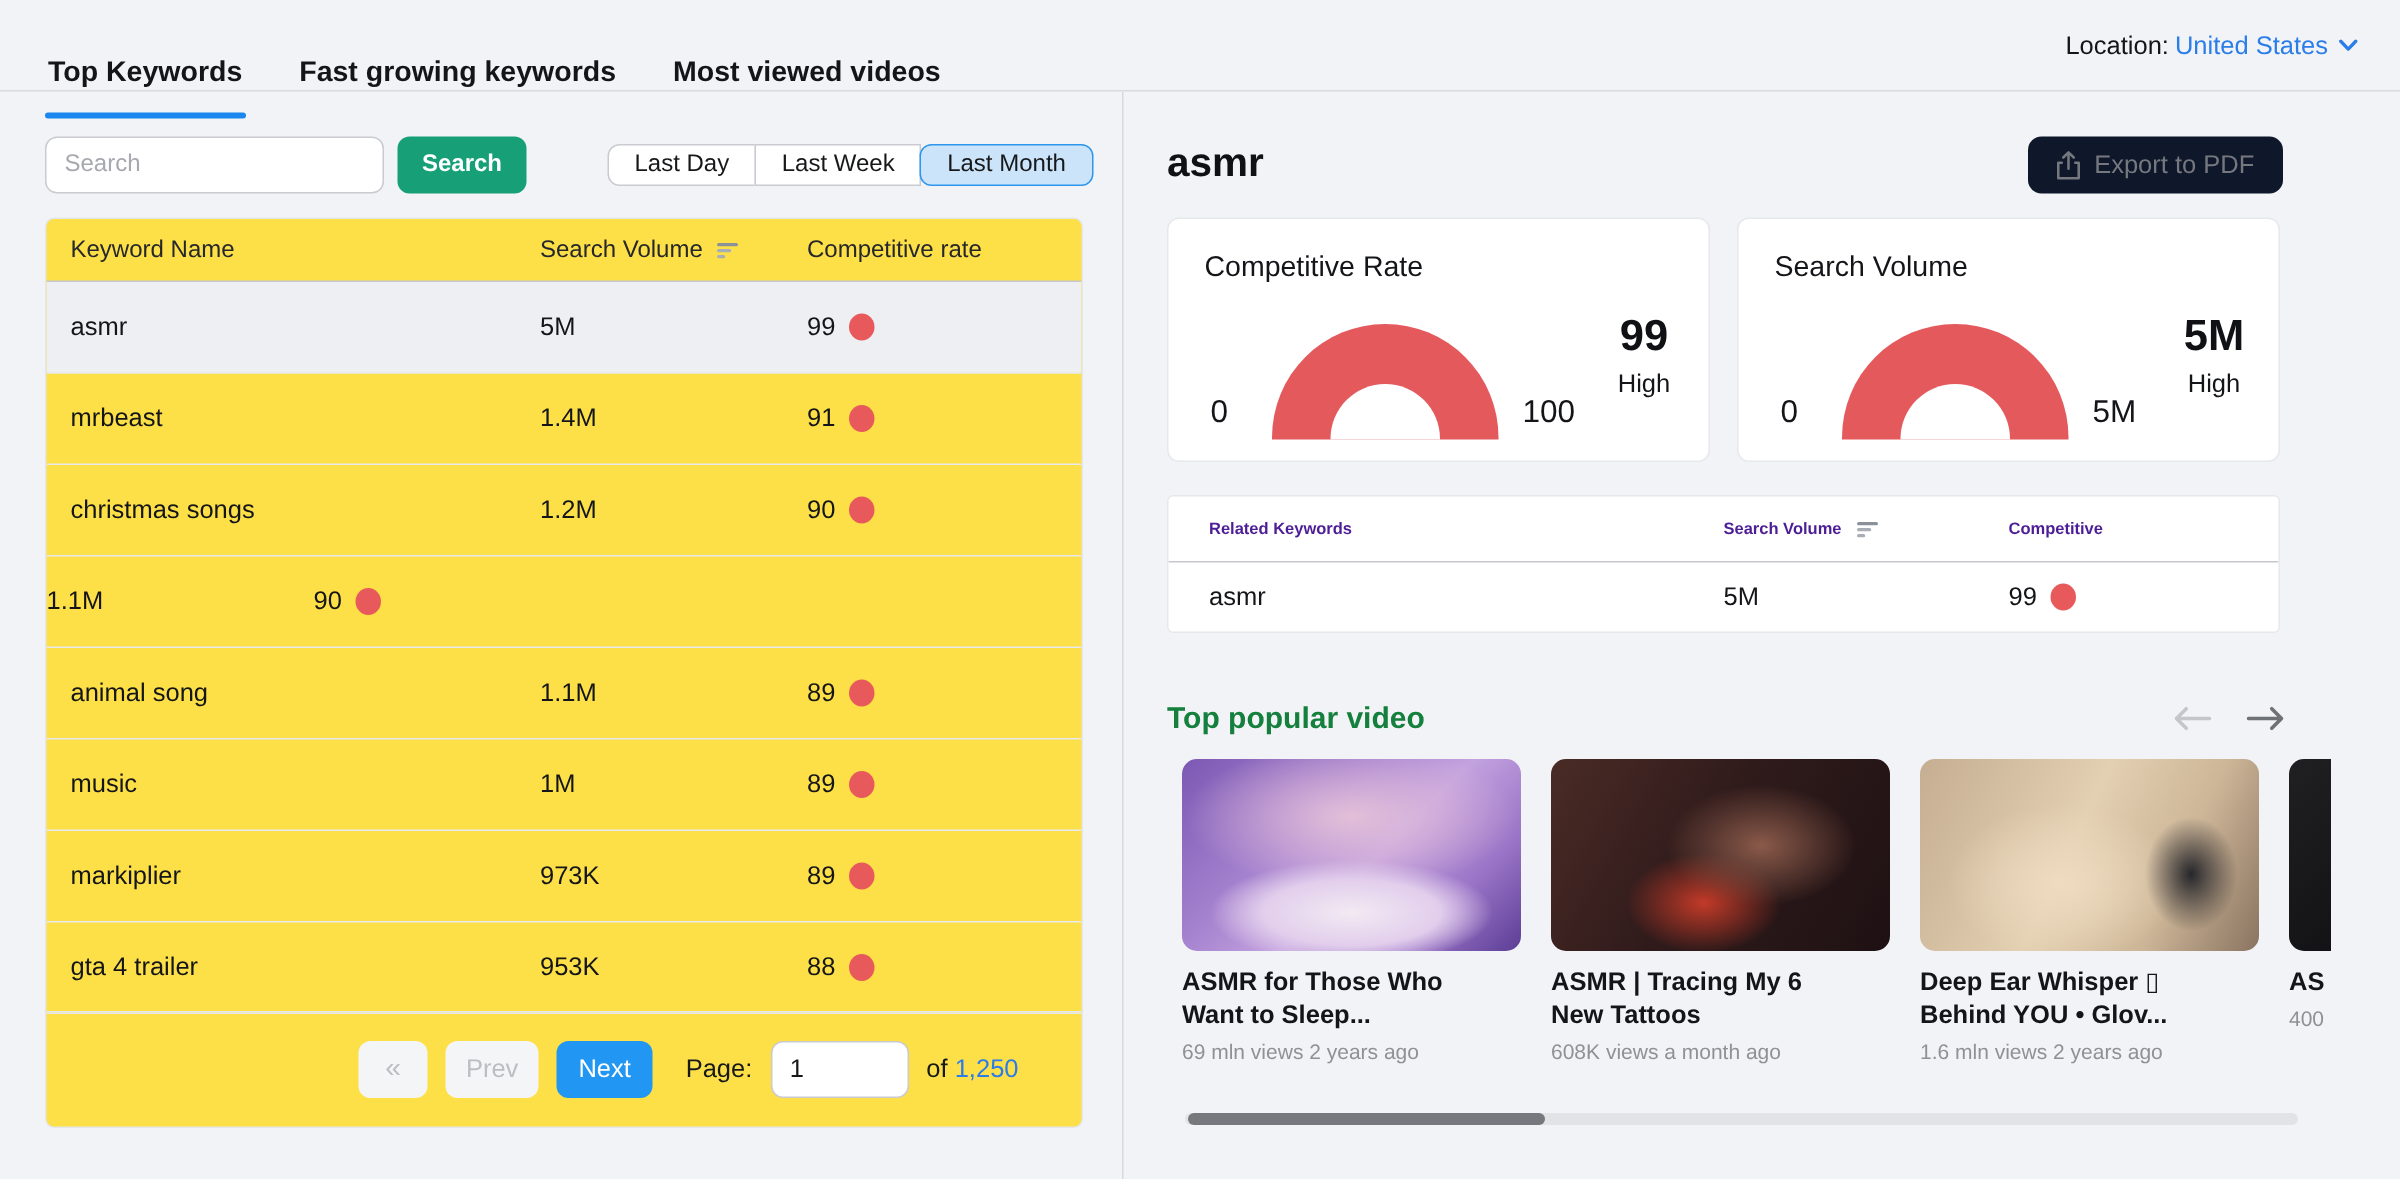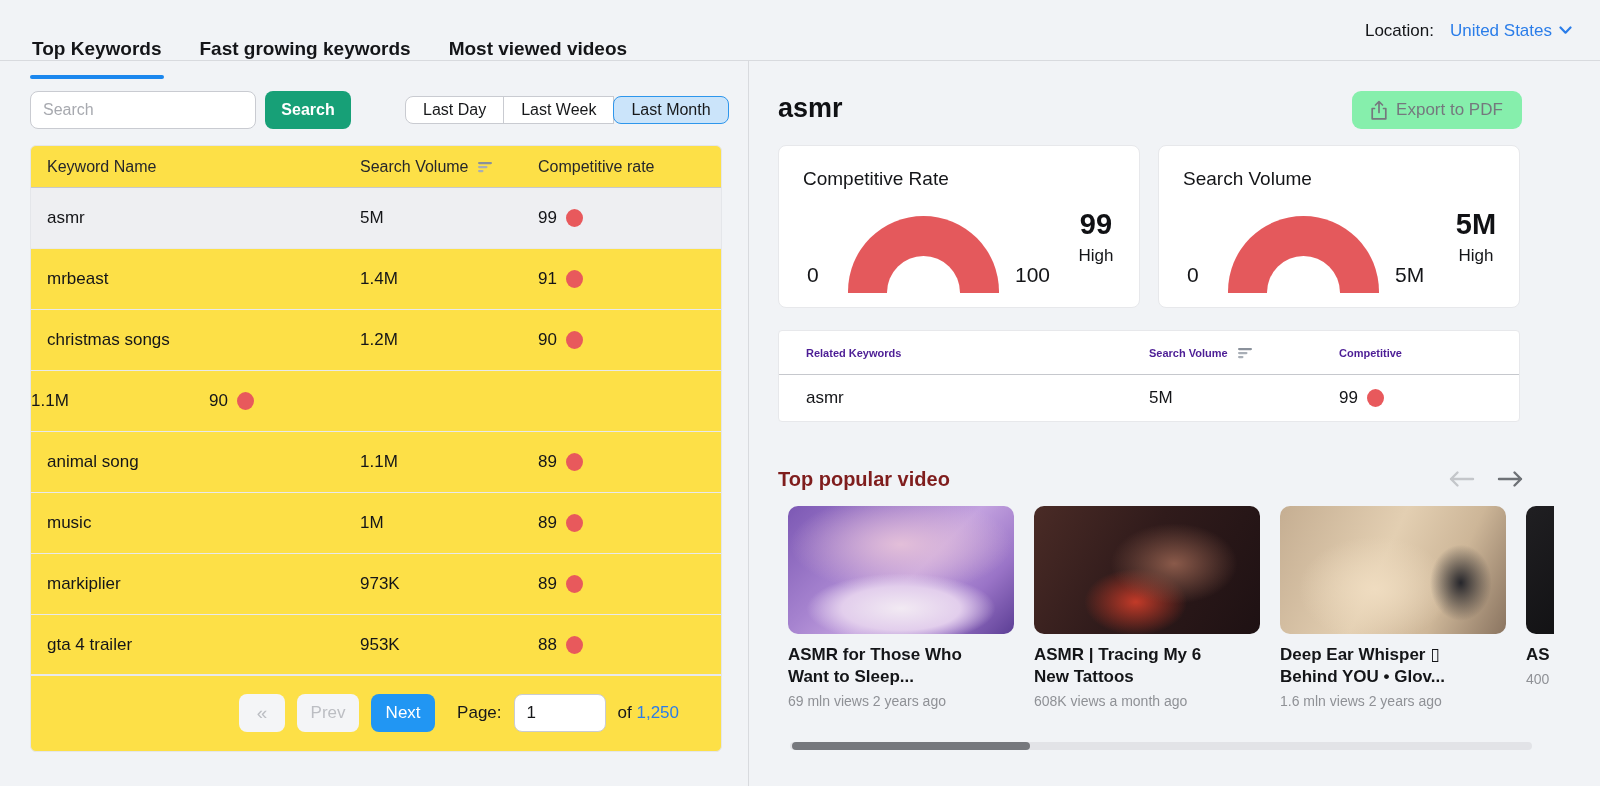--- a/index.html
+++ b/index.html
@@ -10,21 +10,21 @@
   }
 
   
   .topbar { position:absolute; top:0; left:0; width:1600px; height:61px;
             border-bottom:1px solid #D8DADE; }
   .tabs { position:absolute; left:30px; top:12px; height:73px; display:flex; gap:34px; align-items:center; }
   .tab { font-size:19px; font-weight:700; color:#141518; cursor:pointer; position:relative;
          padding:0 2px; height:61px; display:flex; align-items:center; }
   .tab.active::after { content:""; position:absolute; left:0; right:0; bottom:0;
          height:4px; background:#1B87EE; border-radius:3px; }
-  .location { position:absolute; right:28px; top:0; height:61px; display:flex; align-items:center; gap:16px; font-size:17px; }
+  .location { position:absolute; right:28px; top:0; height:61px; display:flex; align-items:center; gap:4px; font-size:17px; }
   .location .loc-label { color:#141518; }
   .location .loc-value { color:#2B7DE9; font-weight:500; cursor:pointer; display:flex; align-items:center; gap:7px; }
 
   
   .vdivider { position:absolute; left:748px; top:61px; width:1px; height:725px; background:#D8DADE; }
 
   
   .controls { position:absolute; left:30px; top:91px; display:flex; align-items:center; }
   .search-input { width:226px; height:38px; border:1px solid #C9CBD1; border-radius:8px;
       background:#fff; font-size:16px; padding:0 12px; color:#17181A; outline:none;
@@ -63,21 +63,21 @@
   .pg-next  { width:64px; background:#2196F3; color:#fff; cursor:pointer; }
   .pg-label { font-size:17px; margin-left:10px; }
   .pg-input { width:92px; height:38px; border:1px solid #C9CBD1; border-radius:8px; font-size:17px;
       padding:0 12px; font-family:inherit; color:#17181A; outline:none; }
   .pg-of { font-size:17px; }
   .pg-total { color:#2B7DE9; }
 
   
   .rp-title { position:absolute; left:778px; top:93px; font-size:27px; font-weight:800; color:#101114; }
   .export-btn { position:absolute; left:1352px; top:91px; width:170px; height:38px;
-      background:#86efac; border:none; border-radius:9px; color:#75787E; font-size:17px;
+      background:#0f172a; border:none; border-radius:9px; color:#75787E; font-size:17px;
       font-family:inherit; display:flex; align-items:center; justify-content:center; gap:9px; cursor:pointer; }
 
   .gauge-card { position:absolute; top:145px; width:362px; height:163px; background:#fff;
       border:1px solid #E7E8EB; border-radius:8px; }
   .gauge-card.g1 { left:778px; } .gauge-card.g2 { left:1158px; }
   .gauge-title { position:absolute; left:24px; top:22px; font-size:19px; color:#141518; }
   .gauge-arc { position:absolute; left:69px; top:70px; width:151px; height:77px;
       background:#E4595C; border-radius:151px 151px 0 0; }
   .gauge-arc::after { content:""; position:absolute; left:39px; top:40px; width:73px; height:37px;
       background:#fff; border-radius:73px 73px 0 0; }
@@ -92,21 +92,21 @@
   .related-card { position:absolute; left:778px; top:330px; width:742px; height:92px;
       background:#fff; border:1px solid #E7E8EB; border-radius:4px; overflow:hidden; }
   .rel-head { height:44px; display:flex; align-items:center; font-size:11px; color:#4c1d95;
       border-bottom:1px solid #C6C8CD;font-weight:bold; }
   .rel-col1 { padding-left:27px; width:370px; }
   .rel-col2 { width:190px; display:flex; align-items:center; gap:10px; }
   .rel-col3 { flex:1; }
   .rel-row { height:46px; display:flex; align-items:center; font-size:17px; color:#141518; }
 
   
-  .videos-title { position:absolute; left:778px; top:468px; font-size:20px; font-weight:700; color:#7f1d1d; }
+  .videos-title { position:absolute; left:778px; top:468px; font-size:20px; font-weight:700; color:#15803d; }
   .car-arrow { position:absolute; top:468px; width:30px; height:24px; background:none; border:none; cursor:pointer; }
   .car-prev { left:1446px; } .car-next { left:1496px; }
   .carousel { position:absolute; left:788px; top:506px; width:766px; height:206px; overflow:hidden;
       display:flex; gap:20px; }
   .vcard { width:226px; flex:0 0 226px; cursor:pointer; }
   .vthumb { width:226px; height:128px; border-radius:10px; }
   .vtitle { margin-top:10px; width:196px; font-size:17px; font-weight:600; line-height:1.28; color:#141518; }
   .vmeta { margin-top:5px; font-size:14px; color:#8F9196; }
   .t1 { background:
         radial-gradient(ellipse 58% 38% at 50% 80%, #F2EAF3 0%, #E2CEEC 45%, rgba(226,206,236,0) 72%),

